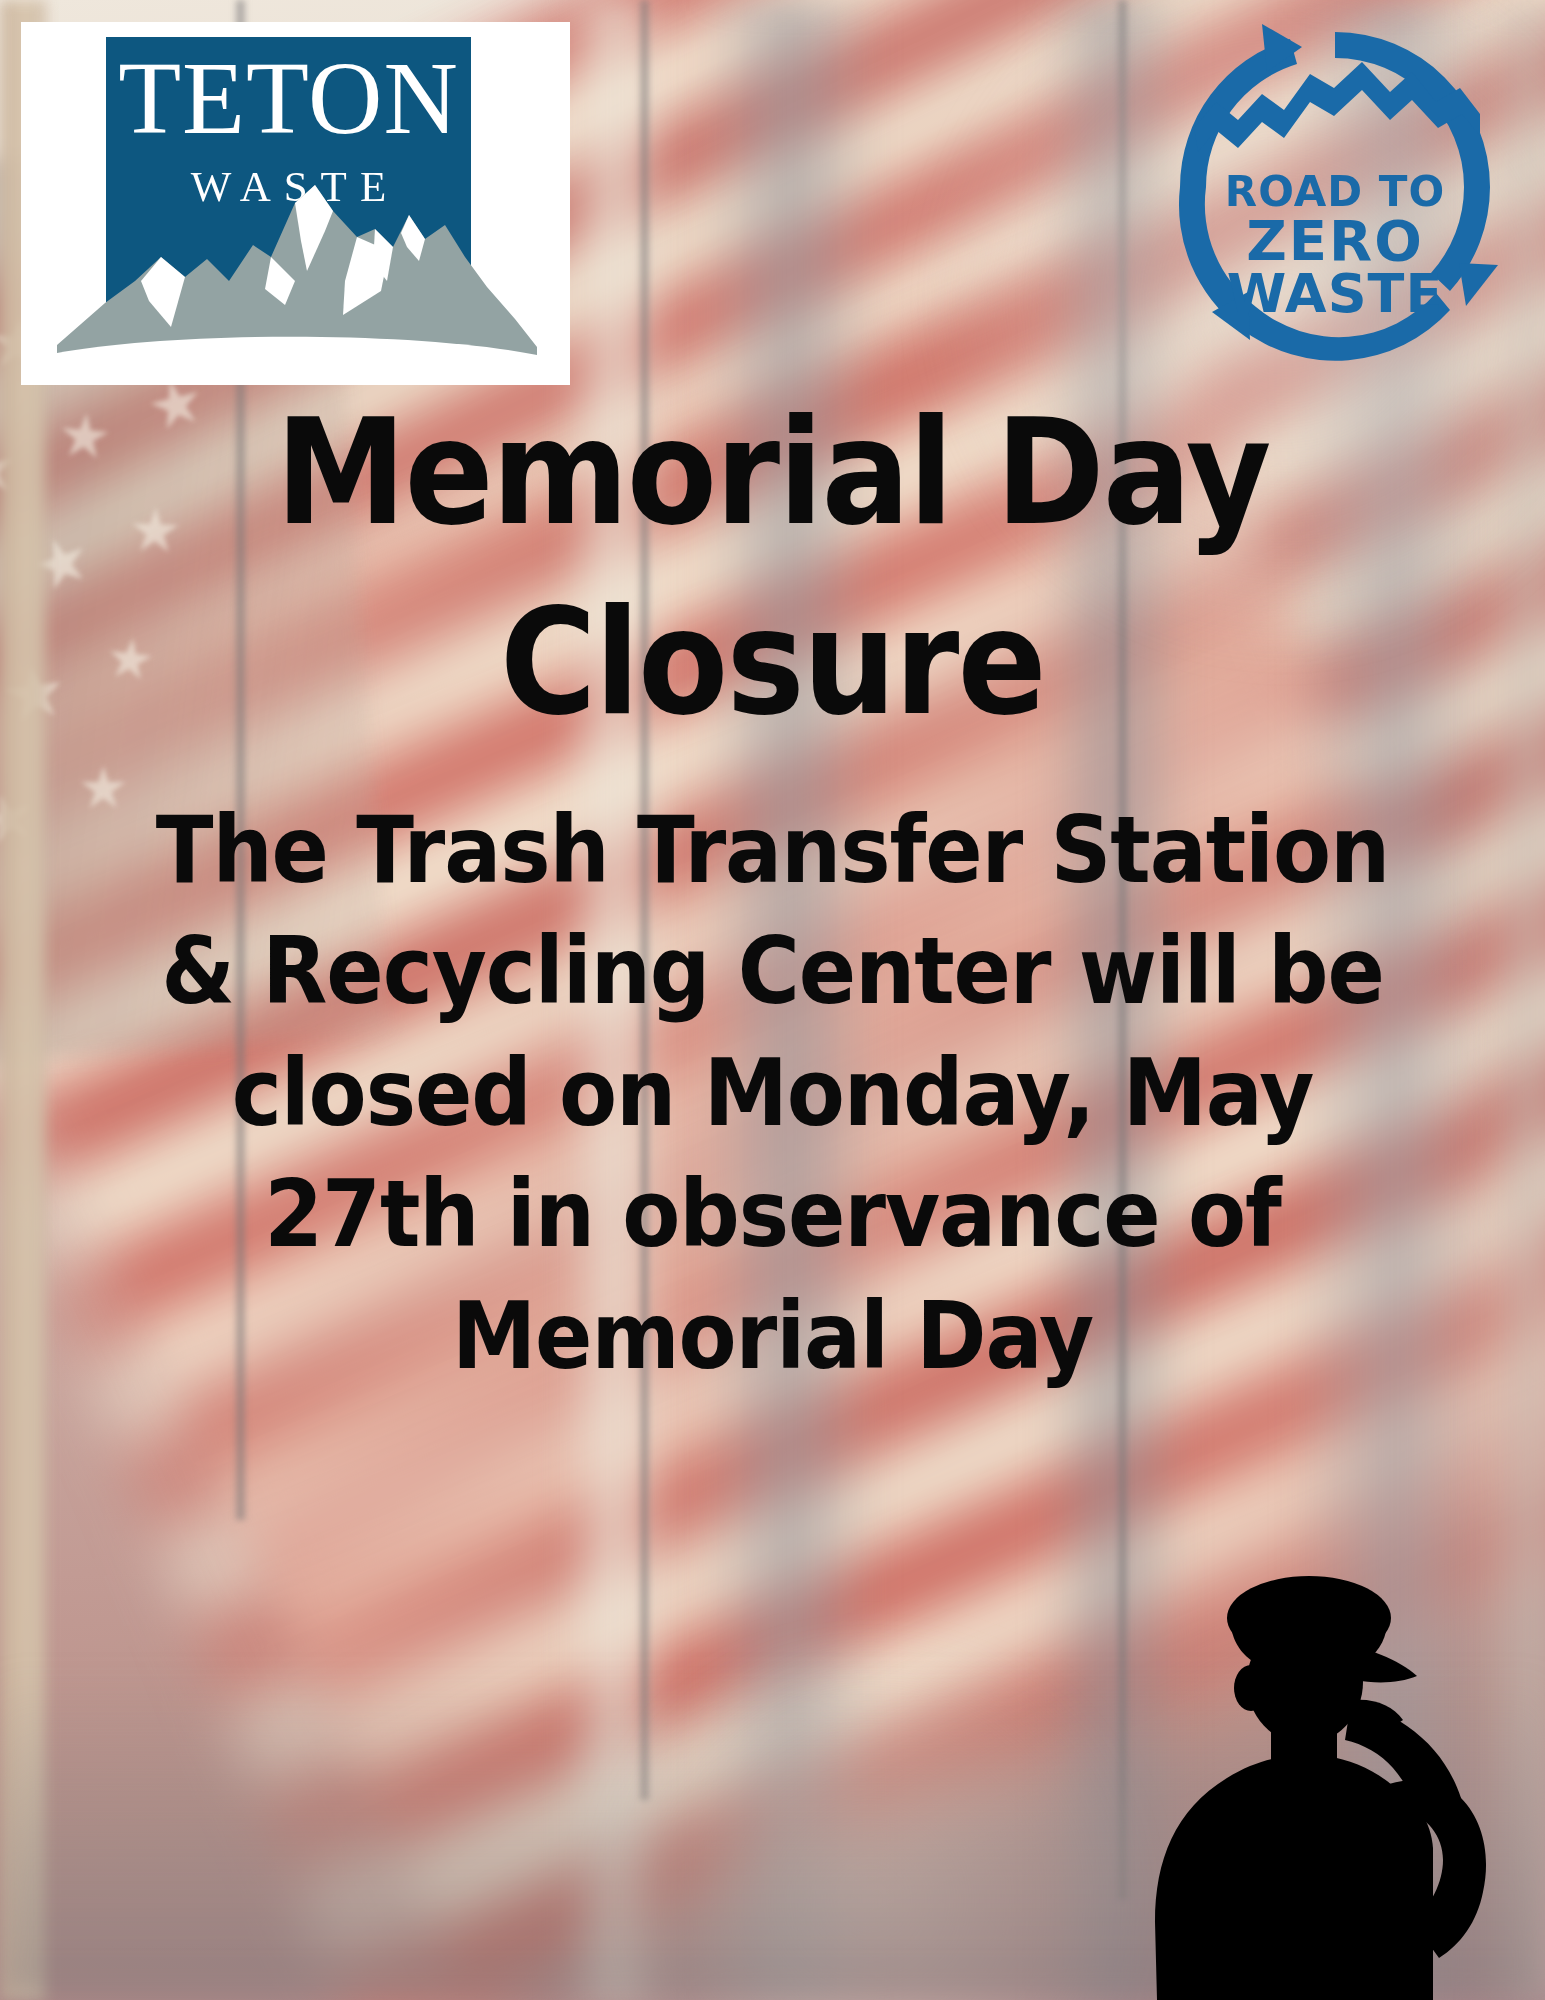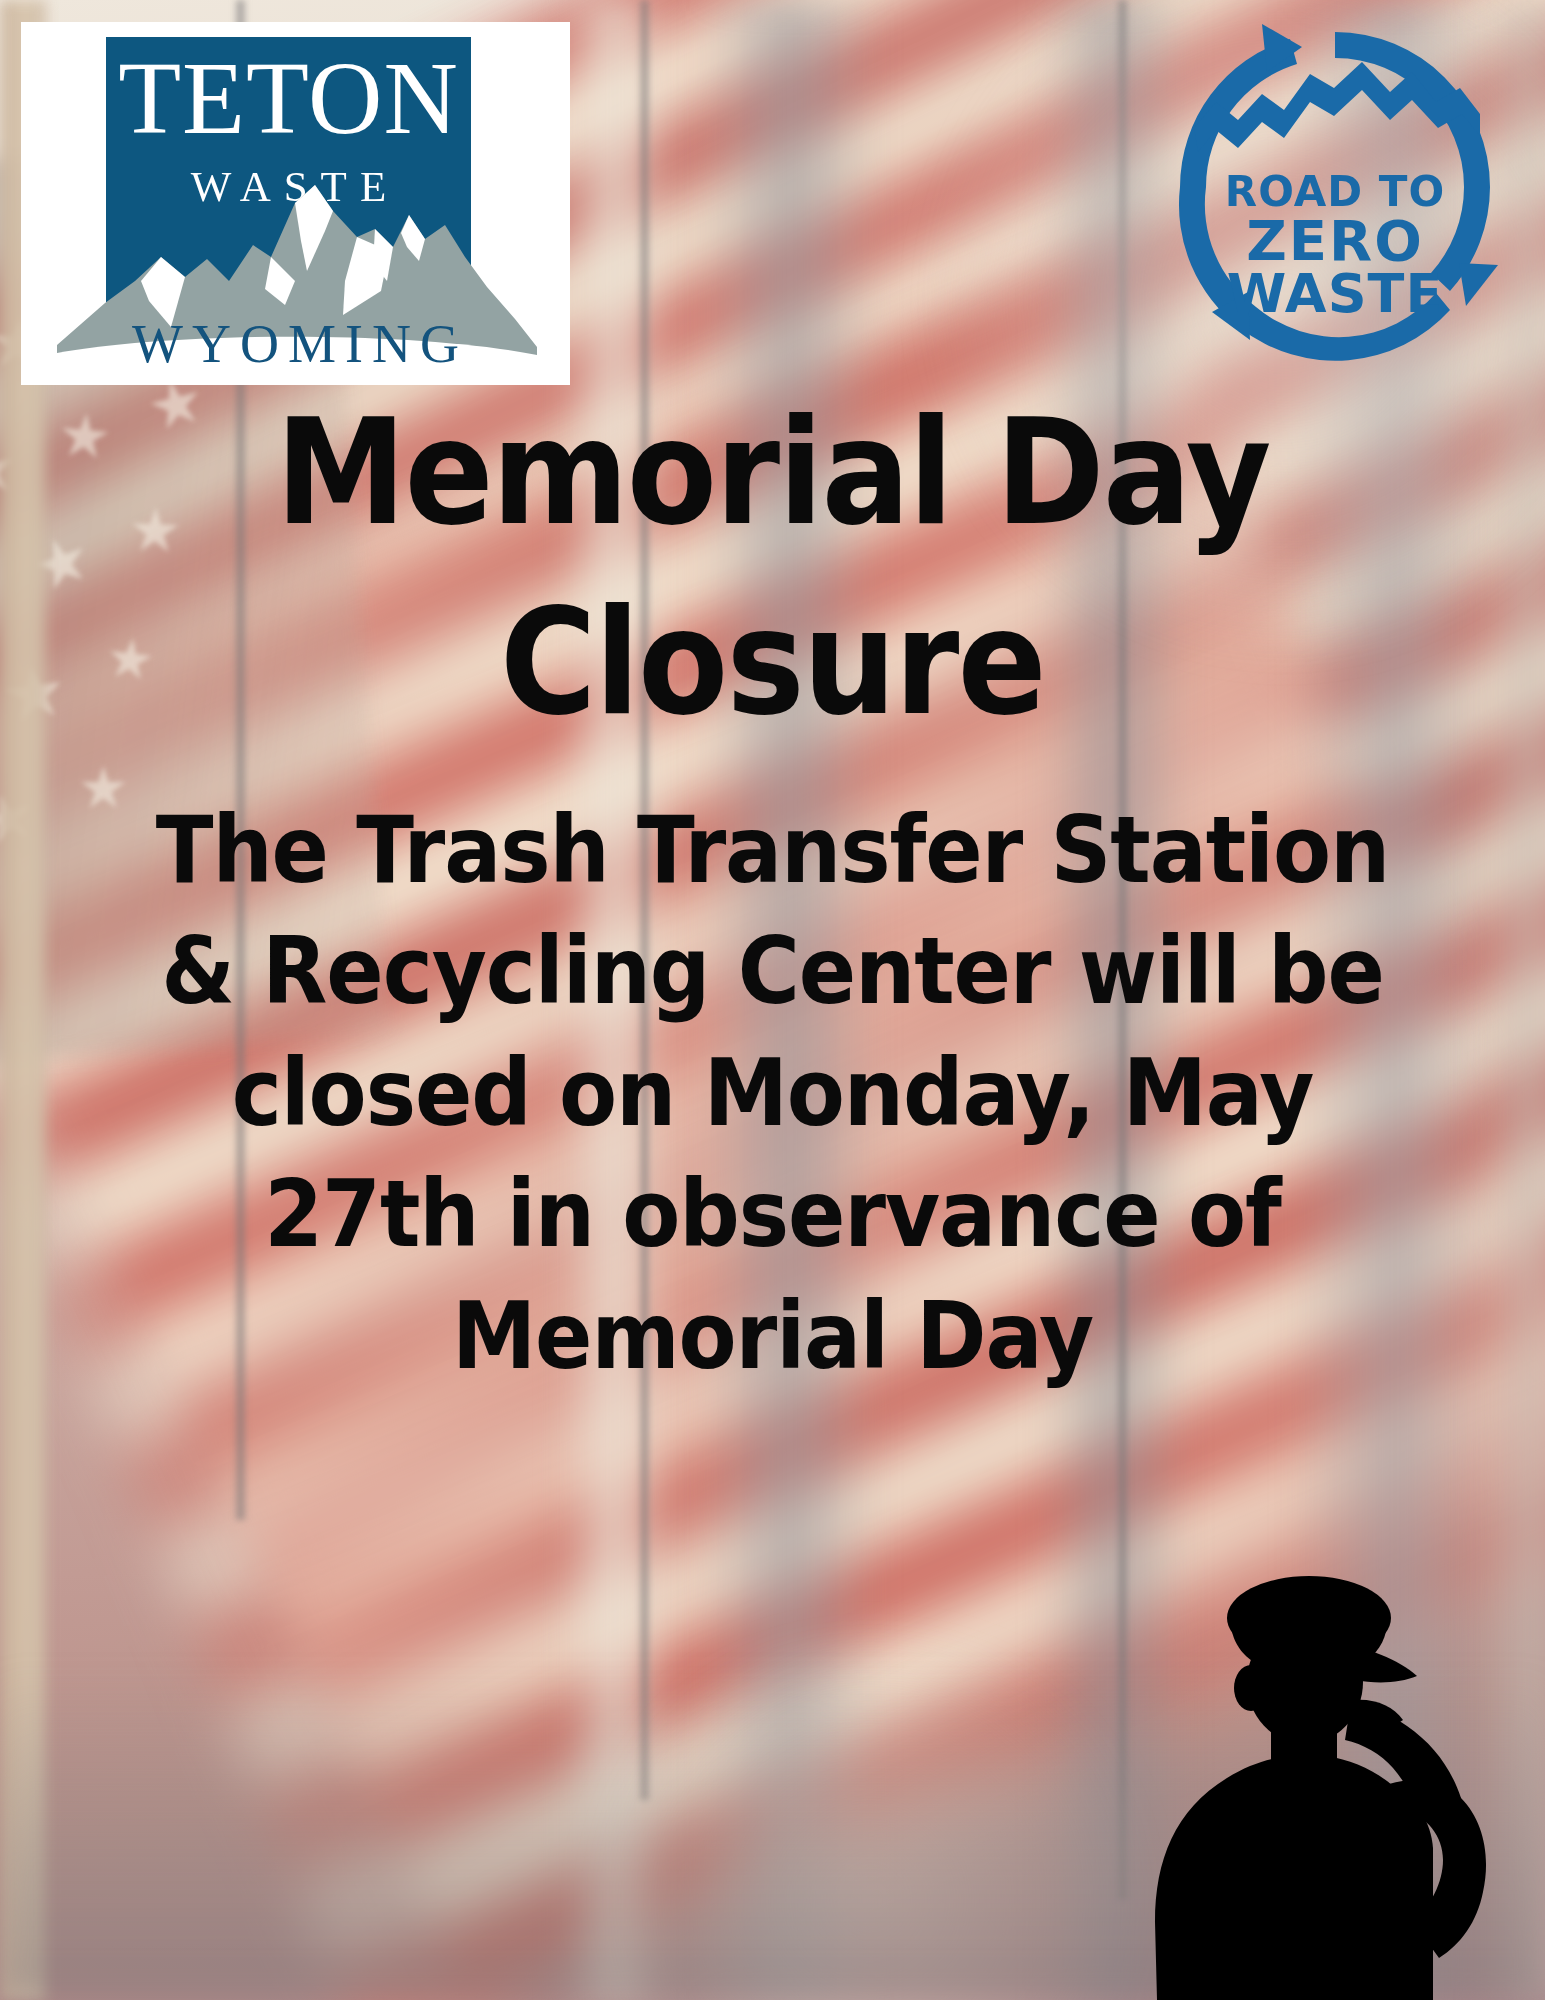--- a/index.html
+++ b/index.html
@@ -264,21 +264,20 @@
       <polygon fill="#ffffff" points="258,0 276,26 268,46 250,86 244,56 238,18"></polygon>
       <polygon fill="#ffffff" points="352,30 368,54 362,76 350,62 344,48"></polygon>
       <polygon fill="#ffffff" points="104,72 128,92 114,142 92,116 84,96"></polygon>
       <polygon fill="#ffffff" points="300,52 332,66 324,106 286,130 288,96"></polygon>
       <polygon fill="#ffffff" points="318,44 336,62 330,96 316,78"></polygon>
       <polygon fill="#ffffff" points="214,72 238,96 228,120 208,104"></polygon>
 
       <path fill="#ffffff" d="M0,168 C120,146 360,146 480,170 L480,178 L0,178 Z"></path>
     </svg>
 
-    <div class="tl-wyoming">WYOMING</div>
   </div>
 
   <svg id="rtzw-logo" viewBox="0 0 370 360">
     <g fill="#1a6aa8">
 
       <path d="M185,22 A155,155 0 0,1 340,177 A155,155 0 0,1 300,281 L281,263
                A129,129 0 0,0 314,177 A129,129 0 0,0 185,48 Z"></path>
       <polygon points="309,253 348,255 316,296"></polygon>
       <path d="M300,300 A155,155 0 0,1 90,318 A155,155 0 0,1 30,177 L56,177
                A129,129 0 0,0 106,297 A129,129 0 0,0 286,283 Z"></path>

